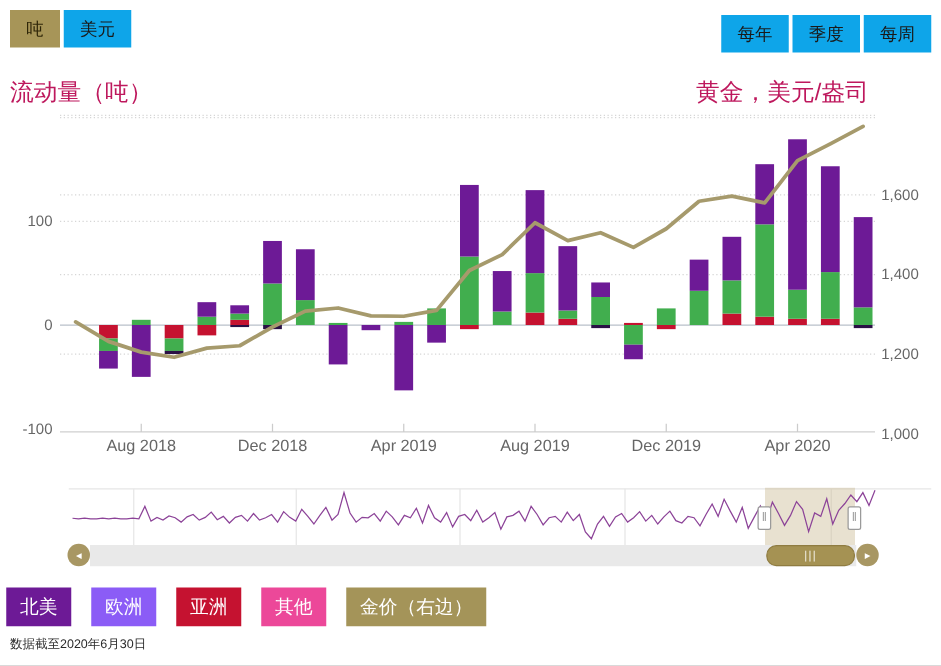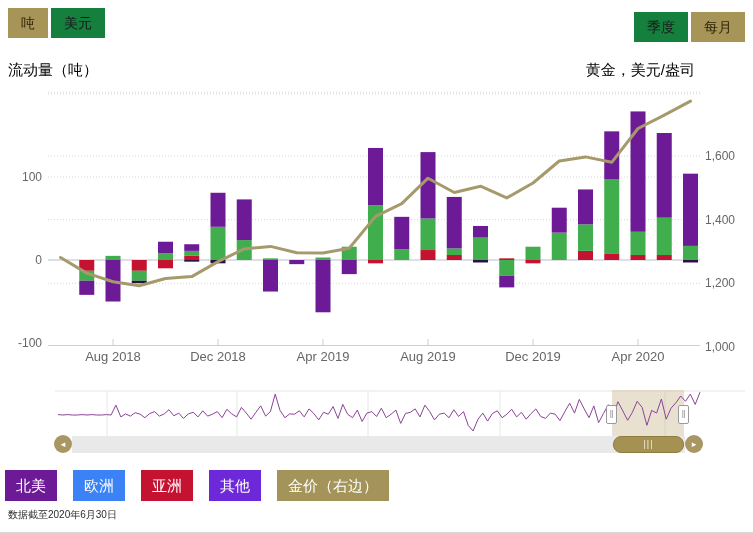--- a/index.html
+++ b/index.html
@@ -5,25 +5,25 @@
   html,body{margin:0;padding:0}
   body{
     width:753px;height:533px;position:relative;overflow:hidden;
     background:#fff;font-family:"Liberation Sans",sans-serif;
     border-bottom:1px solid #d9d9d9;box-sizing:border-box;
   }
   .toggle-group{position:absolute;display:flex;gap:3px;z-index:5}
   #unit-toggle{left:8px;top:8px}
   #freq-toggle{right:8px;top:12px}
   .btn{
-    background:#15803d;color:#1a1a1a;font-size:14px;line-height:14px;
+    background:#0ea5e9;color:#1a1a1a;font-size:14px;line-height:14px;
     padding:8px 13px;cursor:pointer;user-select:none;white-space:nowrap;
   }
   .btn.selected{background:#a79558;color:#2f2608}
-  .axis-title{position:absolute;top:61px;font-size:15px;color:#000000;z-index:4}
+  .axis-title{position:absolute;top:61px;font-size:19px;color:#be185d;z-index:4}
   #axis-title-left{left:8px}
   #axis-title-right{right:58px;text-align:left}
   svg{position:absolute;left:0;z-index:1}
   #chart-svg{top:0}
   #nav-svg{top:390px}
   .nav-handle{
     position:absolute;top:405px;width:11px;height:19px;background:#fff;
     border:1px solid #9a9a9a;border-radius:2px;color:#999;font-size:10px;
     line-height:17px;text-align:center;z-index:6;box-sizing:border-box;cursor:ew-resize;
   }
@@ -48,22 +48,23 @@
 </style>
 </head>
 <body>
 
 <div class="toggle-group" id="unit-toggle">
   <div class="btn selected">吨</div>
   <div class="btn">美元</div>
 </div>
 
 <div class="toggle-group" id="freq-toggle">
+  <div class="btn">每年</div>
   <div class="btn">季度</div>
-  <div class="btn selected">每月</div>
+  <div class="btn">每周</div>
 </div>
 
 <div class="axis-title" id="axis-title-left">流动量（吨）</div>
 <div class="axis-title" id="axis-title-right">黄金，美元/盎司</div>
 
 <svg id="chart-svg" width="753" height="380">
     <g>
       <line x1="48" x2="700" y1="177" y2="177" stroke="#d6d6d6" stroke-dasharray="1,2"></line>
       <line x1="48" x2="700" y1="94" y2="94" stroke="#d6d6d6" stroke-dasharray="1,2"></line>
       <line x1="48" x2="700" y1="283.3" y2="283.3" stroke="#d6d6d6" stroke-dasharray="1,2"></line>
@@ -175,19 +176,19 @@
 <div class="nav-handle" id="nav-handle-left">‖</div>
 <div class="nav-handle" id="nav-handle-right">‖</div>
 
 <div class="sb-track"></div>
 <div class="sb-btn" id="sb-btn-left">◂</div>
 <div class="sb-btn" id="sb-btn-right">▸</div>
 <div class="sb-thumb">|||</div>
 
 <div id="legend">
   <div class="legend-item" style="background: rgb(109, 26, 150);">北美</div>
-  <div class="legend-item" style="background: #3b82f6;">欧洲</div>
+  <div class="legend-item" style="background: #8b5cf6;">欧洲</div>
   <div class="legend-item" style="background: rgb(197, 18, 48);">亚洲</div>
-  <div class="legend-item" style="background: #6d28d9;">其他</div>
+  <div class="legend-item" style="background: #ec4899;">其他</div>
   <div class="legend-item" style="background: rgb(164, 148, 89); text-align: center;">金价（右边）</div>
 </div>
 
 <div id="footnote">数据截至2020年6月30日</div>
 
 </body></html>

